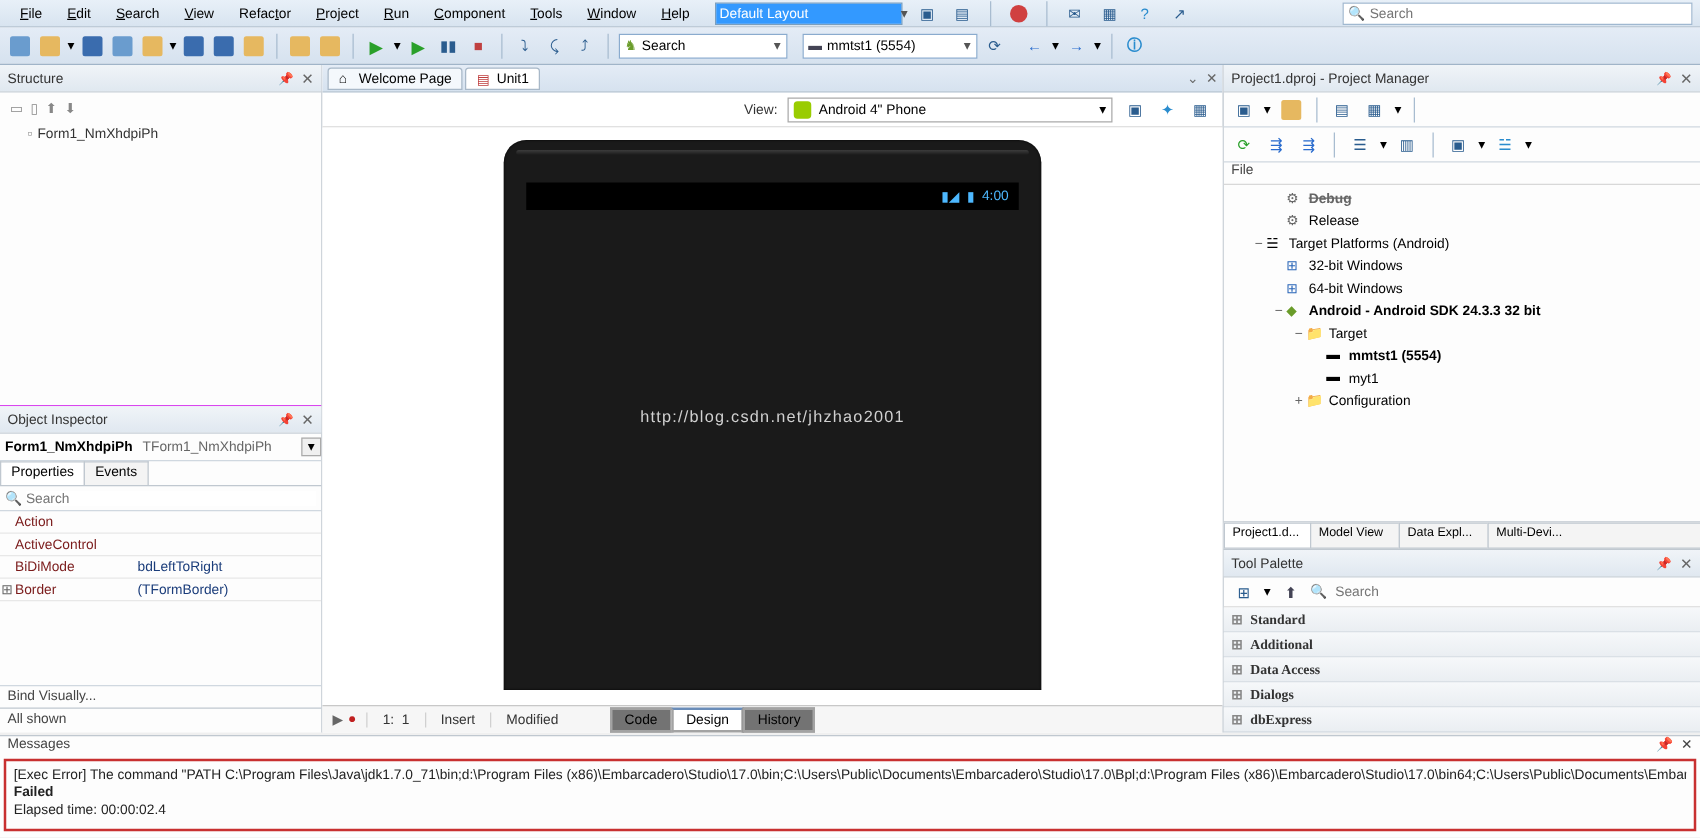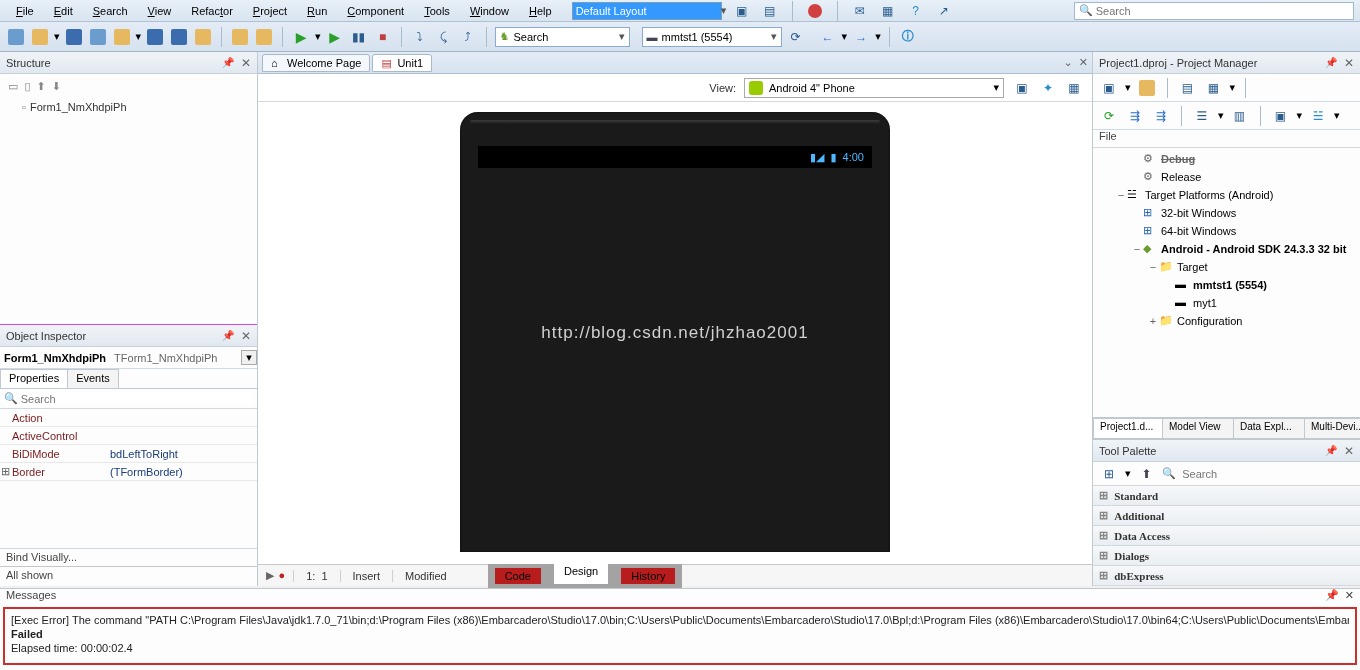--- a/index.html
+++ b/index.html
@@ -73,31 +73,31 @@
 .view-row .vcombo { width: 260px; height: 20px; border: 1px solid #aaa; display: flex; align-items: center; padding: 0 4px; }
 .view-row .vcombo .andicon { width: 14px; height: 14px; background: #9c0; border-radius: 3px; margin-right: 6px; }
 .view-row .vcombo .dd { margin-left: auto; }
 .view-row .tbtns { display: flex; gap: 6px; }
 
 .design-canvas { flex: 1; display: flex; justify-content: center; overflow: hidden; background: #fff; position: relative; padding-top: 10px; }
 .phone { width: 430px; height: 440px; background: #1a1a1a; border-radius: 18px 18px 0 0; padding: 34px 18px 0; box-shadow: inset 0 0 2px #000; position: relative; }
 .phone::before { content: ""; position: absolute; top: 8px; left: 10px; right: 10px; height: 4px; background: linear-gradient(rgba(255,255,255,0.15),transparent); border-radius: 10px; }
 .phone-screen { width: 100%; height: 100%; background: #f4f4f4 repeating-linear-gradient(0deg,#e8e8e8 0,#e8e8e8 1px,transparent 1px,transparent 8px), repeating-linear-gradient(90deg,#e8e8e8 0,#e8e8e8 1px,transparent 1px,transparent 8px); position: relative; }
 .statusbar { position: absolute; top: 0; left: 0; right: 0; height: 22px; background: #000; color: #4db8ff; display: flex; align-items: center; justify-content: flex-end; padding: 0 8px; font-size: 13px; gap: 6px; }
-.watermark { position: absolute; top: 50%; left: 50%; transform: translate(-50%,-50%); color: #d0d0d0; font-size: 17px; letter-spacing: 1px; }
+.watermark { position: absolute; top: 50%; left: 50%; transform: translate(-50%,-50%); color: #d0d0d0; font-size: 13px; letter-spacing: 1px; }
 
 .status-row { height: 22px; border-top: 1px solid #c8c8c8; display: flex; align-items: center; background: #f6f6f6; }
 .status-row .rec { display: flex; gap: 4px; padding: 0 8px; }
 .status-row .cell { padding: 0 12px; border-left: 1px solid #d0d0d0; color: #333; }
 .status-row .btabs { display: flex; margin-left: auto; }
-.status-row .btabs .bt { border: 7px solid #a3a3a3; padding: 2px 10px; background: #b91c1c; margin-left: -1px; }
+.status-row .btabs .bt { border: 2px solid #a3a3a3; padding: 2px 10px; background: #737373; margin-left: -1px; }
 .status-row .btabs .bt.active { background: #fff; border-top: 2px solid #6a8cb8; }
 
 
-.rightcol { width: 268px; border-left: 1px solid #c0c8d0; display: flex; flex-direction: column; background: #fdfdfd; }
+.rightcol { width: 382px; border-left: 1px solid #c0c8d0; display: flex; flex-direction: column; background: #fdfdfd; }
 .pm-tb { height: 28px; display: flex; align-items: center; gap: 6px; padding: 0 6px; border-bottom: 1px solid #d0d8e0; }
 .pm-tb2 { height: 28px; display: flex; align-items: center; gap: 6px; padding: 0 6px; border-bottom: 1px solid #d0d8e0; }
 .pm-top { height: 18px; padding: 0 6px; border-bottom: 1px solid #d8d8d8; color: #444; }
 .pm-tree { flex: 1; overflow: auto; padding: 2px 0; }
 .pm-tree .node { padding: 2px 2px 2px 6px; white-space: nowrap; display: flex; align-items: center; }
 .pm-tree .ind { display: inline-block; }
 .pm-tree .exp { width: 12px; color: #666; display: inline-block; text-align: center; }
 .pm-tree .nicon { width: 14px; height: 14px; margin-right: 4px; display: inline-block; }
 .pm-tree .bold { font-weight: bold; }
 .pm-tree .strike { text-decoration: line-through; color: #666; }

